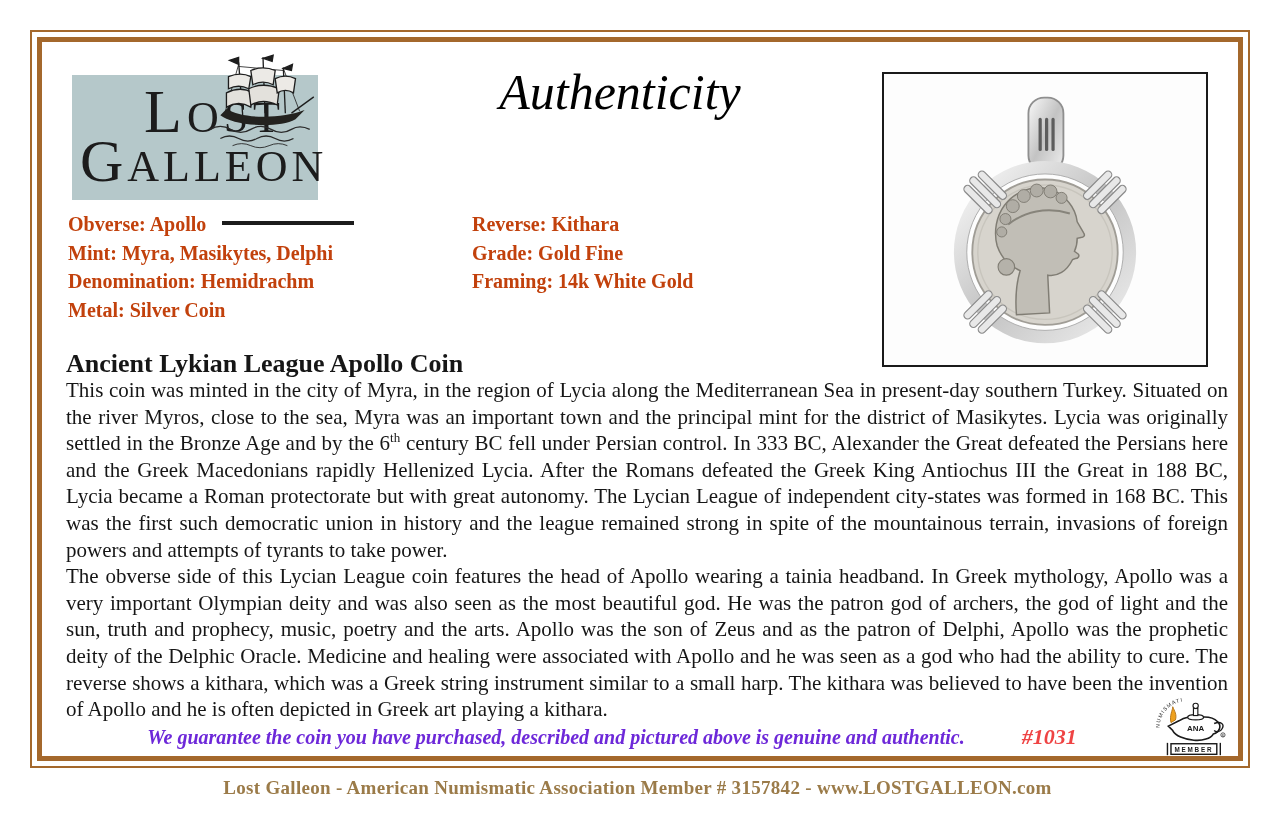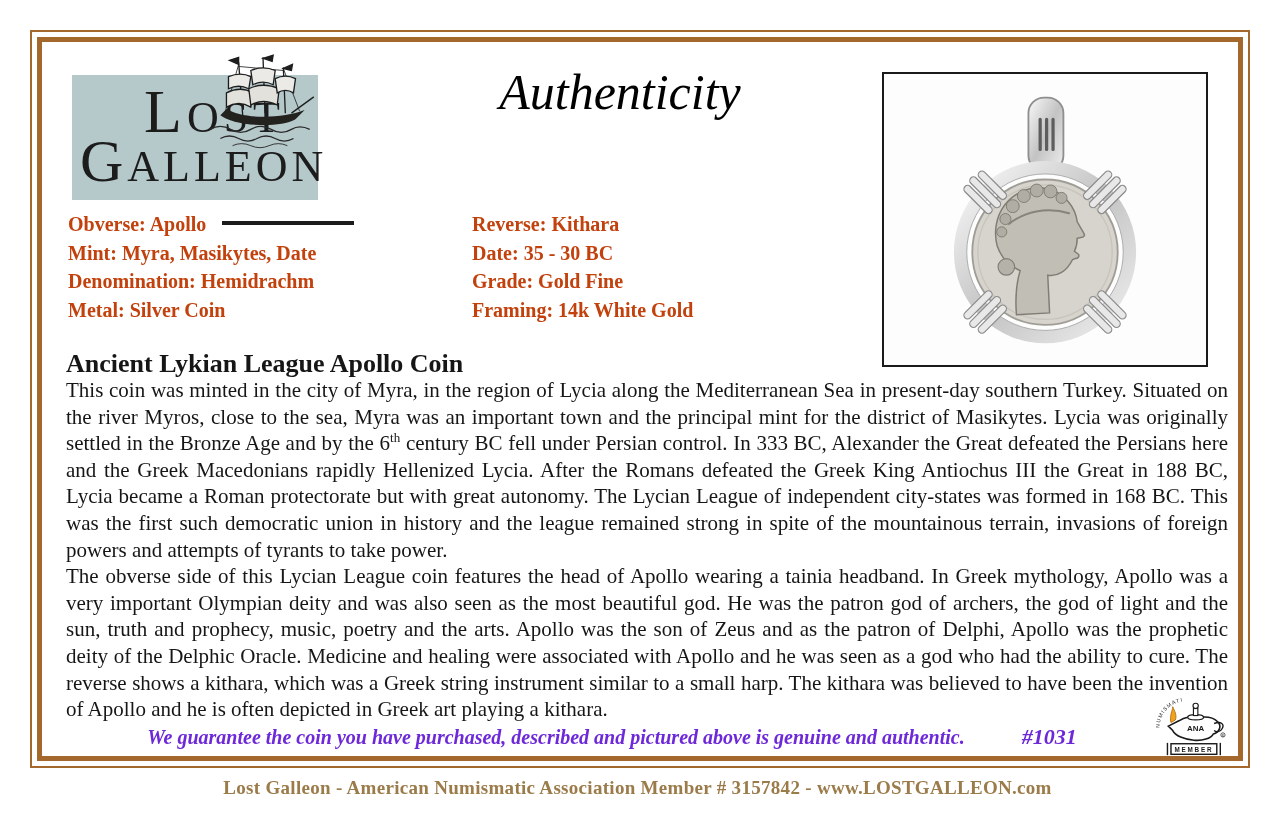--- a/index.html
+++ b/index.html
@@ -29,21 +29,21 @@
   .col-right{left:472px;width:395px;}
   
   .body-text{position:absolute;left:66px;top:350px;width:1162px;color:#161616;}
   .body-heading{font-weight:bold;font-size:26px;line-height:27px;margin:0;}
   .body-text p{margin:0;font-size:21px;line-height:26.6px;text-align:justify;}
   sup{font-size:0.62em;vertical-align:super;line-height:0;}
   
   .guarantee{position:absolute;left:66px;top:724px;width:1092px;display:flex;
              justify-content:center;align-items:baseline;gap:42px;}
   .guarantee-text{font-style:italic;font-size:20px;color:#6d28d9;font-weight:bold;}
-  .guarantee-number{font-style:italic;font-weight:bold;font-size:22px;color:#6d28d9;margin-left:15px;}
+  .guarantee-number{font-style:italic;font-weight:bold;font-size:22px;color:#ef4444;margin-left:15px;}
   .ana-logo{position:absolute;left:1156px;top:695px;width:74px;height:64px;}
   
   .footer{position:absolute;left:0;top:777px;width:100%;text-align:center;
           font-weight:bold;font-size:19px;color:#9b7b49;letter-spacing:.3px;}
 </style>
 </head>
 <body>
 
 <div class="page">
   <div class="frame"></div>
@@ -142,27 +142,26 @@
           <rect x="-15" y="-20" width="8" height="40" rx="4"></rect>
             <rect x="-4" y="-22" width="8" height="44" rx="4"></rect>
             <rect x="7" y="-20" width="8" height="40" rx="4"></rect>
         </g>
       </g>
     </svg>
   </div>
 
   <div class="details-col col-left">
     <div><span>Obverse:</span> <span>Apollo</span></div>
-    <div><span>Mint:</span> <span>Myra, Masikytes, Date</span></div>
+    <div><span>Mint:</span> <span>Myra, Masikytes, Delphi</span></div>
     <div><span>Denomination:</span> <span>Hemidrachm</span></div>
     <div><span>Metal:</span> <span>Silver Coin</span></div>
   </div>
   <div class="details-col col-right">
     <div><span>Reverse:</span> <span>Kithara</span></div>
-    <div><span>Date:</span> <span>35 - 30 BC</span></div>
     <div><span>Grade:</span> <span>Gold Fine</span></div>
     <div><span>Framing:</span> <span>14k White Gold</span></div>
   </div>
 
   <div class="body-text">
     <h2 class="body-heading">Ancient Lykian League Apollo Coin</h2>
     <p>This coin was minted in the city of Myra, in the region of Lycia along the Mediterranean Sea in present-day southern Turkey. Situated on the river Myros, close to the sea, Myra was an important town and the principal mint for the district of Masikytes. Lycia was originally settled in the Bronze Age and by the 6<sup>th</sup> century BC fell under Persian control. In 333 BC, Alexander the Great defeated the Persians here and the Greek Macedonians rapidly Hellenized Lycia. After the Romans defeated the Greek King Antiochus III the Great in 188 BC, Lycia became a Roman protectorate but with great autonomy. The Lycian League of independent city-states was formed in 168 BC. This was the first such democratic union in history and the league remained strong in spite of the mountainous terrain, invasions of foreign powers and attempts of tyrants to take power.</p>
     <p>The obverse side of this Lycian League coin features the head of Apollo wearing a tainia headband. In Greek mythology, Apollo was a very important Olympian deity and was also seen as the most beautiful god. He was the patron god of archers, the god of light and the sun, truth and prophecy, music, poetry and the arts. Apollo was the son of Zeus and as the patron of Delphi, Apollo was the prophetic deity of the Delphic Oracle. Medicine and healing were associated with Apollo and he was seen as a god who had the ability to cure. The reverse shows a kithara, which was a Greek string instrument similar to a small harp. The kithara was believed to have been the invention of Apollo and he is often depicted in Greek art playing a kithara.</p>
   </div>
 

